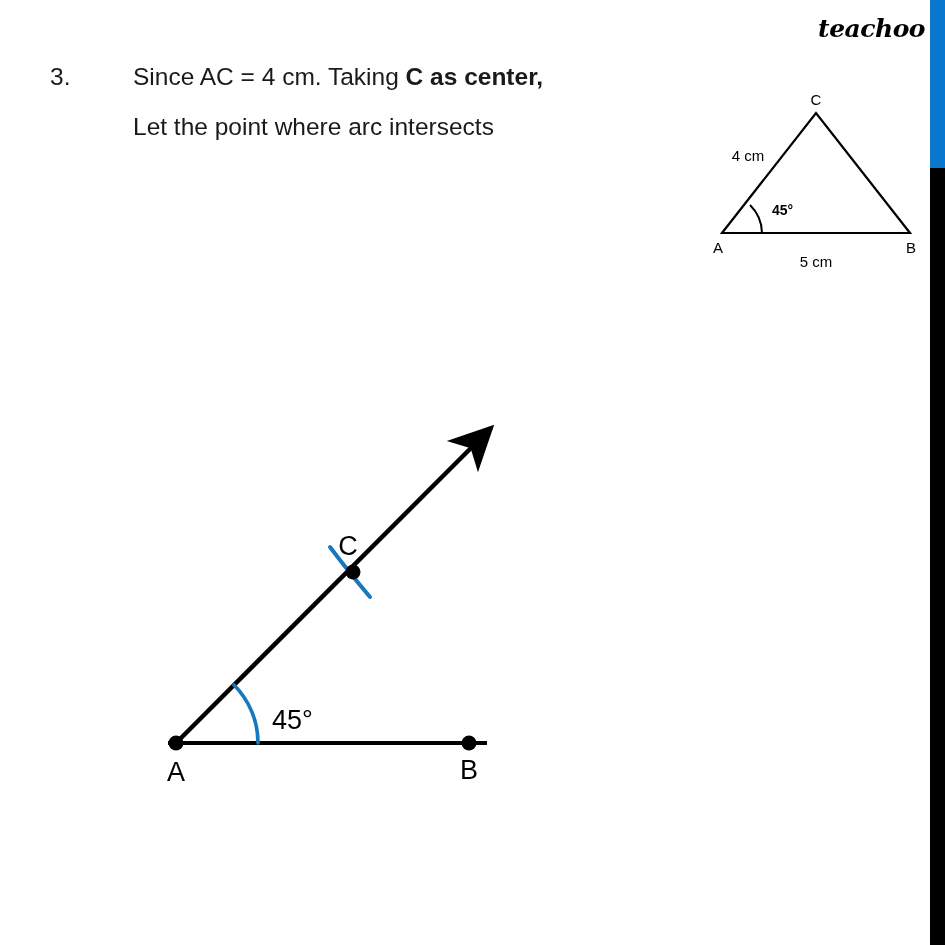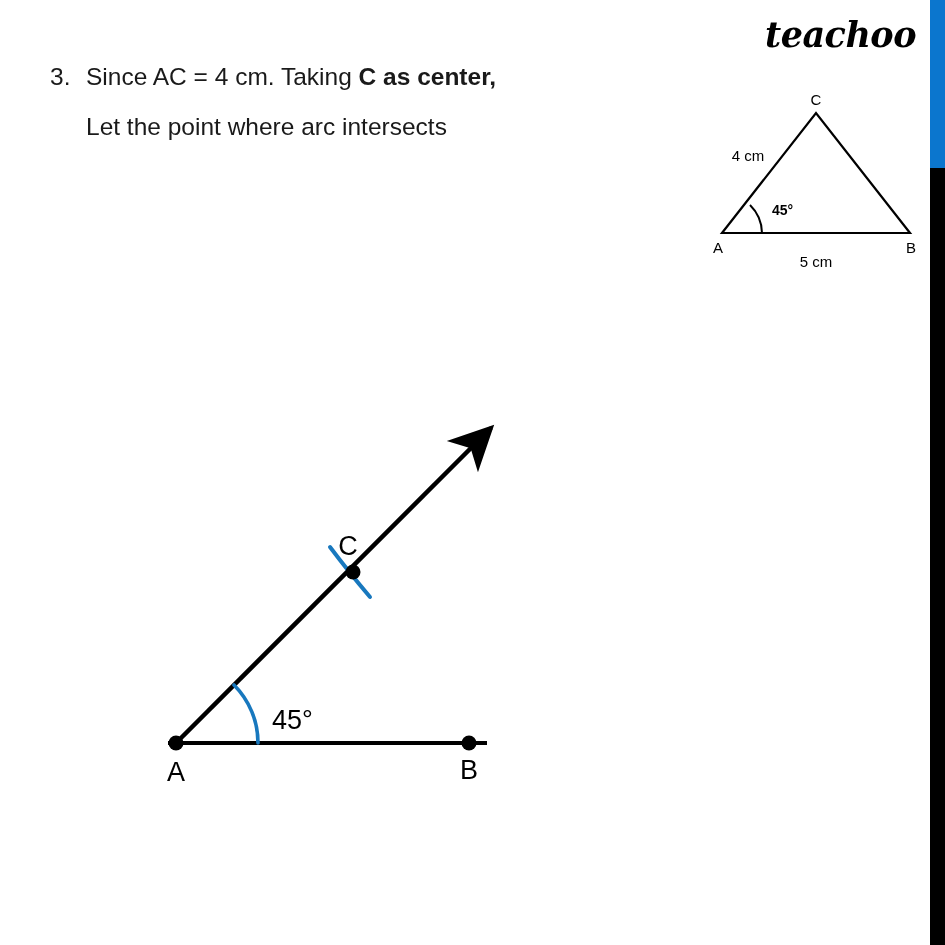--- a/index.html
+++ b/index.html
@@ -38,24 +38,25 @@
     width: 15px;
     height: 777px;
   }
 
   
   #brand-logo {
     position: absolute;
     left: 765px;
     top: 14px;
     width: 160px;
+    text-align: right;
     font-family: "DejaVu Serif", serif;
     font-weight: bold;
     font-style: italic;
-    font-size: 35px;
+    font-size: 25px;
     letter-spacing: -0.5px;
     color: #000000;
     white-space: nowrap;
   }
 
   
   #instruction-block {
     position: absolute;
     left: 50px;
     top: 52px;
@@ -67,20 +68,21 @@
   }
   .step-number {
     width: 36px;
     flex: 0 0 36px;
     font-size: 24.5px;
     line-height: 50px;
     color: #1a1a1a;
   }
   .step-lines {
     flex: 1 1 auto;
+    margin-left: 47px;
   }
   .step-line {
     font-size: 24.5px;
     line-height: 50px;
     color: #1a1a1a;
     white-space: nowrap;
   }
   .step-line b {
     font-weight: bold;
   }

